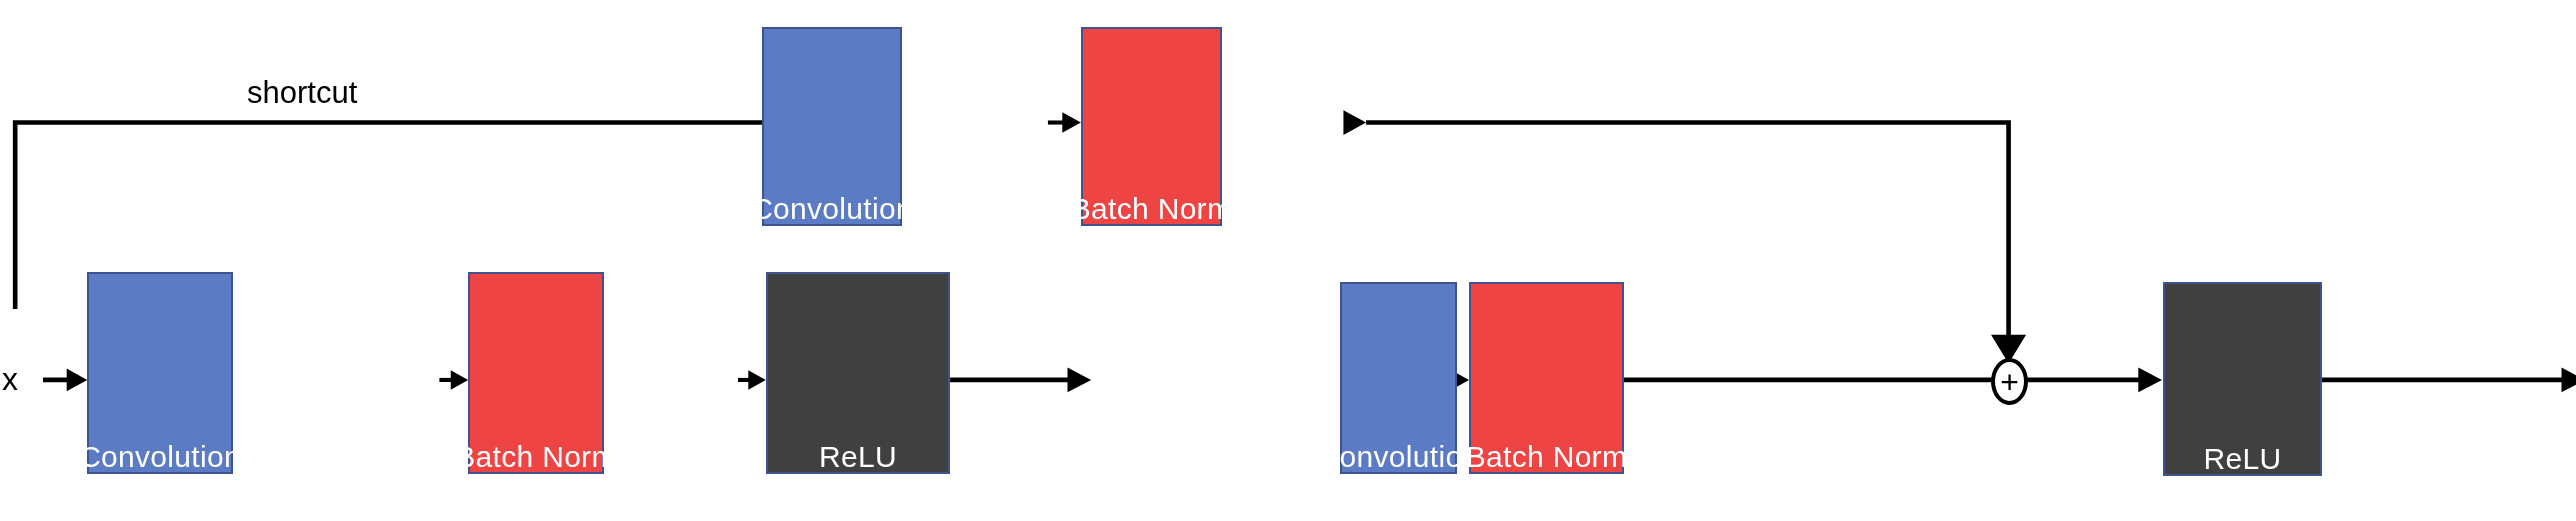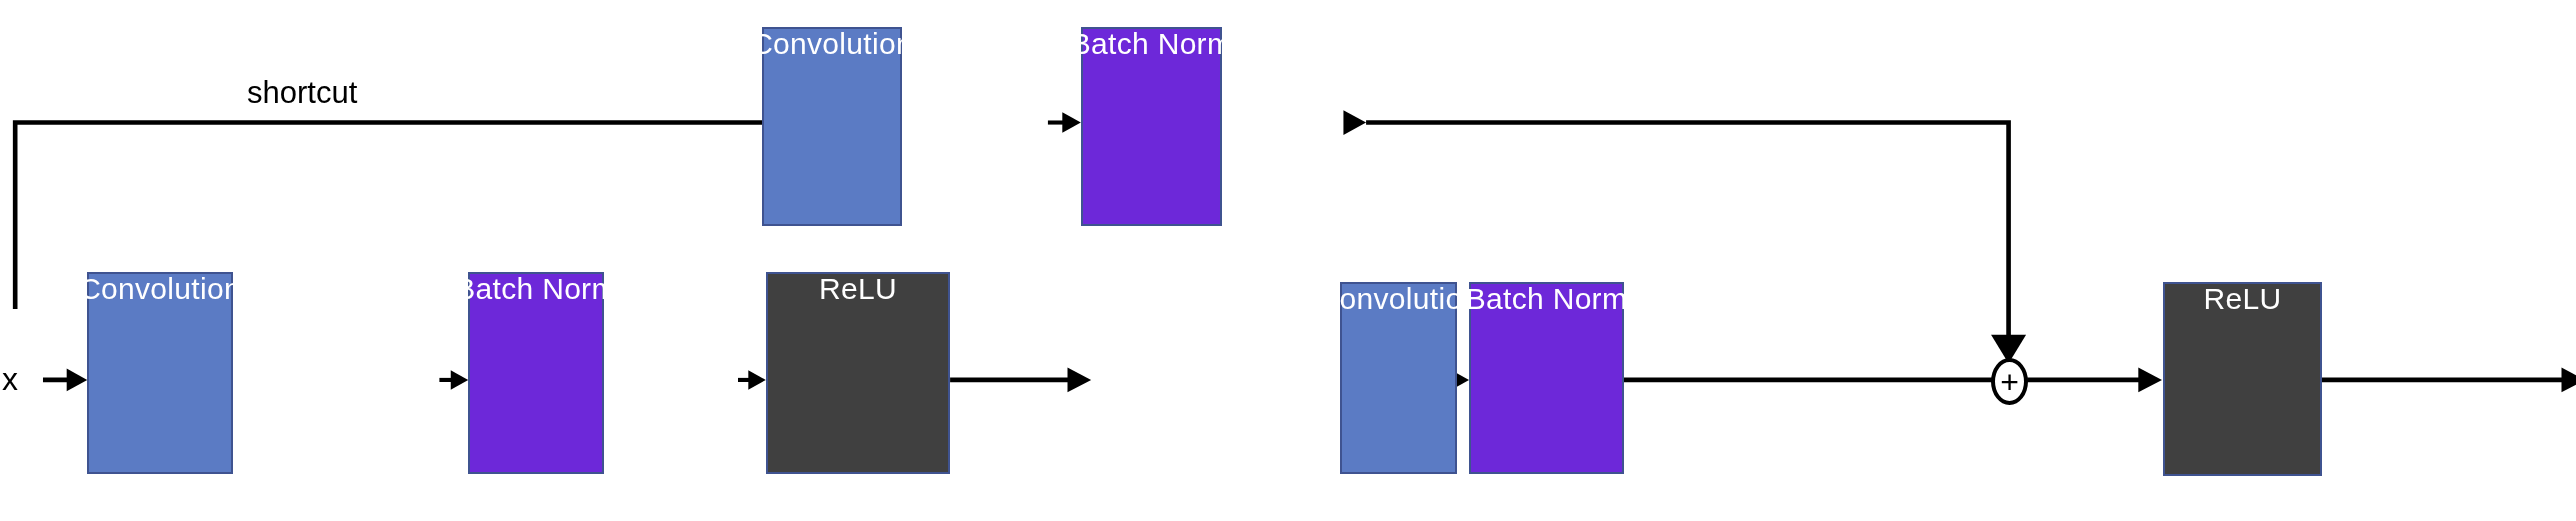--- a/index.html
+++ b/index.html
@@ -16,33 +16,33 @@
     height: 521px;
     background: #ffffff;
     overflow: hidden;
   }
   
   .layer-box {
     position: absolute;
     box-sizing: border-box;
     border: 2.6px solid #3F5390;
     display: flex;
-    align-items: flex-start;
+    align-items: flex-end;
     justify-content: center;
     color: #ffffff;
     font-family: "Liberation Sans", sans-serif;
     font-size: 30px;
     font-weight: 400;
     letter-spacing: 0.3px;
     line-height: 1;
     white-space: nowrap;
     user-select: none;
   }
   .layer-box.conv  { background: #5B7BC4; }
-  .layer-box.bn    { background: #6d28d9; }
+  .layer-box.bn    { background: #ef4444; }
   .layer-box.relu  { background: #404040; }
 
   
   .text-label {
     position: absolute;
     color: #000000;
     font-family: "Liberation Sans", sans-serif;
     line-height: 1;
     white-space: nowrap;
     user-select: none;

